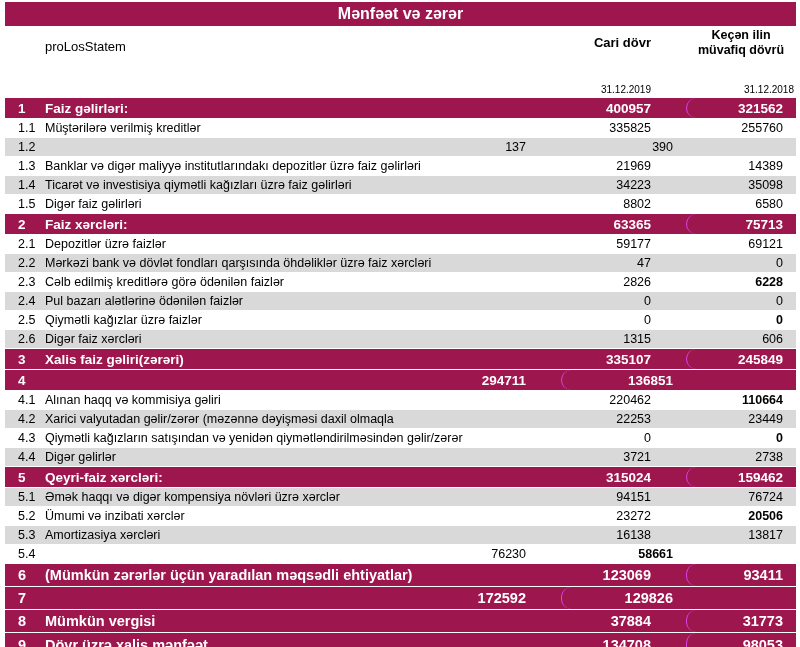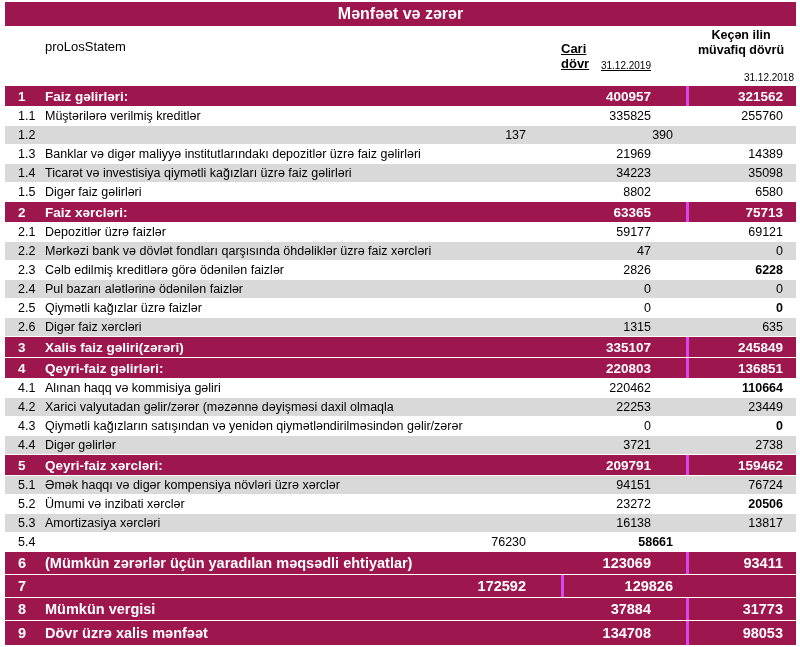--- a/index.html
+++ b/index.html
@@ -31,37 +31,37 @@
     text-align: center;
   }
   
   .grid {
     display: grid;
     grid-template-columns: 40px 1fr 125px 110px;
     box-sizing: border-box;
   }
   
   .col-headers {
-    height: 60px;
+    height: 72px;
     background: #ffffff;
     color: #000000;
   }
   .h-label {
     grid-column: 2 / 3;
     padding-top: 13px;
     font-size: 13px;
   }
   .h-current {
     grid-column: 3 / 4;
     display: flex;
+    flex-direction: column;
     justify-content: space-between;
     align-items: flex-end;
-    padding: 9px 35px 15px 0;
-    box-sizing: border-box;
-    text-decoration: underline;
+    padding: 9px 35px 3px 0;
+    box-sizing: border-box;
   }
   .h-current .colname { font-weight: bold; font-size: 13px; }
   .h-prev {
     grid-column: 4 / 5;
     display: flex;
     flex-direction: column;
     justify-content: space-between;
     align-items: flex-end;
     text-align: center;
     padding: 2px 2px 3px 2px;
@@ -94,21 +94,21 @@
     background: #9D164D;
     color: #ffffff;
     font-weight: bold;
     font-size: 14.5px;
   }
   .row.total:last-child { height: 24px; border-bottom: none; }
   .c-num   { padding-left: 13px; white-space: nowrap; }
   .c-label { white-space: nowrap; overflow: hidden; }
   .c-v1    { text-align: right; padding-right: 35px; white-space: nowrap; }
   .c-v2    { text-align: right; padding-right: 13px; white-space: nowrap; height: 100%; display: flex; align-items: center; justify-content: flex-end; box-sizing: border-box; }
-  .row.section .c-v2, .row.total .c-v2 { border-left: 3px solid #d946ef; }
+  .row.section .c-v2, .row.total .c-v2 { border-left: 1px solid #d946ef; border-radius: 10px; }
   .row.sub .c-v2.bold { font-weight: bold; }
 </style>
 </head>
 <body>
 
 <div id="stage">
   <div id="report">
 
     <div class="title-bar">Mənfəət və zərər</div>
 
@@ -193,32 +193,31 @@
         <div class="grid row sub">
           <div class="c-num">2.5</div>
           <div class="c-label">Qiymətli kağızlar üzrə faizlər</div>
           <div class="c-v1">0</div>
           <div class="c-v2 bold">0</div>
         </div>
         <div class="grid row sub gray">
           <div class="c-num">2.6</div>
           <div class="c-label">Digər faiz xərcləri</div>
           <div class="c-v1">1315</div>
-          <div class="c-v2">635</div>
+          <div class="c-v2">606</div>
         </div>
         <div class="grid row section">
           <div class="c-num">3</div>
           <div class="c-label">Xalis faiz gəliri(zərəri)</div>
           <div class="c-v1">335107</div>
           <div class="c-v2">245849</div>
         </div>
         <div class="grid row section">
           <div class="c-num">4</div>
-          <div class="c-label">Qeyri-faiz gəlirləri:</div>
-          <div class="c-v1">220803</div>
+          <div class="c-v1">294711</div>
           <div class="c-v2">136851</div>
         </div>
         <div class="grid row sub">
           <div class="c-num">4.1</div>
           <div class="c-label">Alınan haqq və kommisiya gəliri</div>
           <div class="c-v1">220462</div>
           <div class="c-v2 bold">110664</div>
         </div>
         <div class="grid row sub gray">
           <div class="c-num">4.2</div>
@@ -234,21 +233,21 @@
         </div>
         <div class="grid row sub gray">
           <div class="c-num">4.4</div>
           <div class="c-label">Digər gəlirlər</div>
           <div class="c-v1">3721</div>
           <div class="c-v2">2738</div>
         </div>
         <div class="grid row section">
           <div class="c-num">5</div>
           <div class="c-label">Qeyri-faiz xərcləri:</div>
-          <div class="c-v1">209791</div>
+          <div class="c-v1">315024</div>
           <div class="c-v2">159462</div>
         </div>
         <div class="grid row sub gray">
           <div class="c-num">5.1</div>
           <div class="c-label">Əmək haqqı və digər kompensiya növləri üzrə xərclər</div>
           <div class="c-v1">94151</div>
           <div class="c-v2">76724</div>
         </div>
         <div class="grid row sub">
           <div class="c-num">5.2</div>

